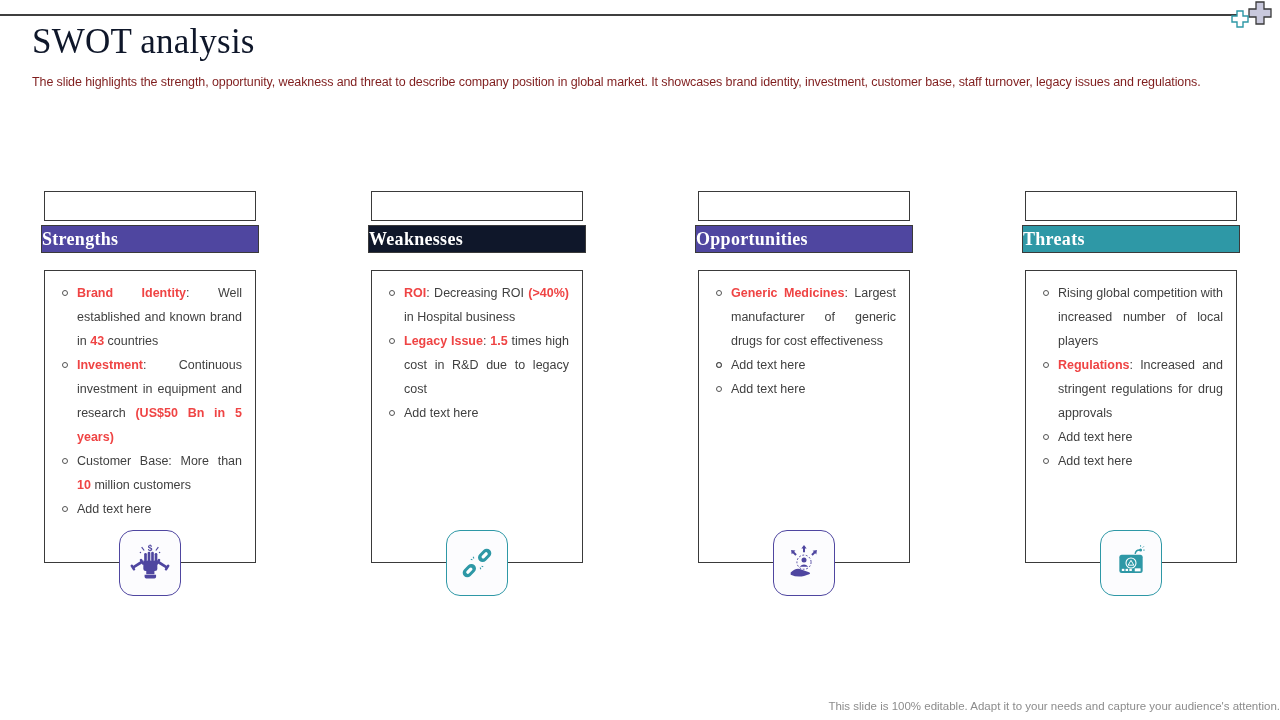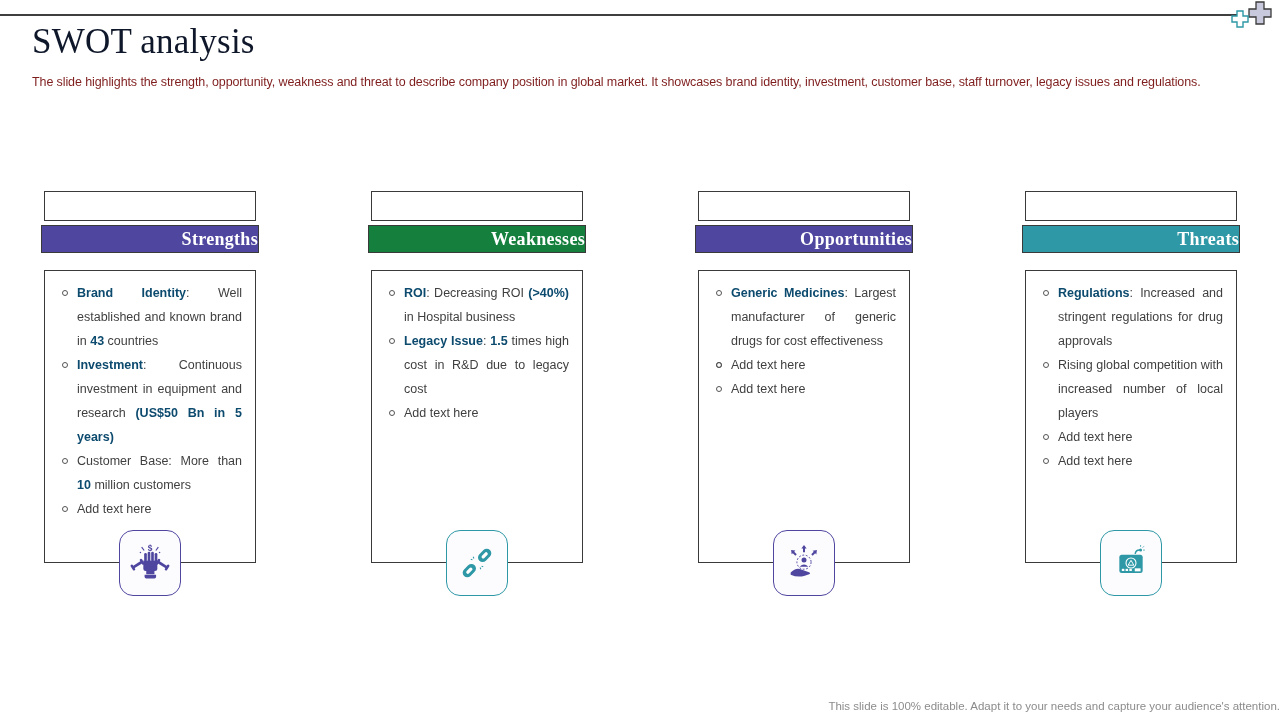--- a/index.html
+++ b/index.html
@@ -23,42 +23,42 @@
     display:flex;justify-content:space-between;
   }
   .column{position:relative;width:212px;height:405px;}
   .col-topbox{
     position:absolute;top:0;left:0;right:0;height:30px;
     border:1px solid #3a3a3a;background:#fff;box-sizing:border-box;
   }
   .col-header{
     position:absolute;top:34px;left:-3px;right:-3px;height:28px;
     border:1px solid #3a3a3a;box-sizing:border-box;
-    display:flex;align-items:center;justify-content:flex-end;
+    display:flex;align-items:center;justify-content:flex-start;
   }
   .col-header-label{
     font-family:"Liberation Serif",serif;font-weight:700;
     font-size:18px;color:#ffffff;letter-spacing:.3px;
   }
   .col-body{
     position:absolute;top:79px;left:0;right:0;height:293px;
     border:1px solid #3a3a3a;background:#fff;box-sizing:border-box;
     padding:10px 13px 0 0;
   }
   .bullet-list{list-style:none;margin:0;padding:0;}
   .bullet-item{
     position:relative;padding-left:32px;font-size:12.5px;line-height:24px;
     color:#3f3f3f;text-align:justify;
   }
   .bullet-item .marker{
     position:absolute;left:17px;top:9px;width:5px;height:5px;
     border:1.2px solid #555;border-radius:50%;box-sizing:border-box;
     width:6px;height:6px;
   }
-  .b{font-weight:700;color:#0c4a6e;}
+  .b{font-weight:700;color:#ef4444;}
   .col-iconbox{
     position:absolute;left:50%;top:339px;transform:translateX(-50%);
     width:62px;height:66px;background:#fcfcfe;
     border:1.5px solid;border-radius:14px;box-sizing:border-box;
     display:flex;align-items:center;justify-content:center;
   }
   .slide-footer{
     position:absolute;left:0;right:0;top:700px;margin:0;text-align:right;
     font-size:11.5px;color:#8c8c8c;
   }
@@ -117,21 +117,21 @@
               <rect x="32.5" y="24.4" width="13" height="3.2" rx="1.6"></rect>
               <rect x="31" y="22" width="3" height="8" rx="1.5"></rect>
               <rect x="44" y="22" width="3" height="8" rx="1.5"></rect>
             </g>
 </svg>
         </div>
   </div>
 
   <div class="column">
     <div class="col-topbox"></div>
-    <div class="col-header" style="background: #15803d;">
+    <div class="col-header" style="background: #0f172a;">
       <span class="col-header-label">Weaknesses</span>
     </div>
     <div class="col-body">
       <ul class="bullet-list">
             <li class="bullet-item"><span class="marker"></span><span class="runs"><span class="b">ROI</span><span>: Decreasing ROI </span><span class="b">(&gt;40%)</span><span> in Hospital business</span></span></li>
             <li class="bullet-item"><span class="marker"></span><span class="runs"><span class="b">Legacy Issue</span><span>: </span><span class="b">1.5</span><span> times high cost in R&amp;D due to legacy cost</span></span></li>
             <li class="bullet-item"><span class="marker"></span><span class="runs"><span>Add text here</span></span></li>
           </ul>
     </div>
     <div class="col-iconbox" style="border-color: rgb(46, 152, 166);">
@@ -180,22 +180,22 @@
         </div>
   </div>
 
   <div class="column">
     <div class="col-topbox"></div>
     <div class="col-header" style="background: rgb(46, 152, 166);">
       <span class="col-header-label">Threats</span>
     </div>
     <div class="col-body">
       <ul class="bullet-list">
+            <li class="bullet-item"><span class="marker"></span><span class="runs"><span>Rising global competition with increased number of local players</span></span></li>
             <li class="bullet-item"><span class="marker"></span><span class="runs"><span class="b">Regulations</span><span>: Increased and stringent regulations for drug approvals</span></span></li>
-            <li class="bullet-item"><span class="marker"></span><span class="runs"><span>Rising global competition with increased number of local players</span></span></li>
             <li class="bullet-item"><span class="marker"></span><span class="runs"><span>Add text here</span></span></li>
             <li class="bullet-item"><span class="marker"></span><span class="runs"><span>Add text here</span></span></li>
           </ul>
     </div>
     <div class="col-iconbox" style="border-color: rgb(46, 152, 166);">
           <svg width="40" height="40" viewBox="0 0 48 48">
   <path d="M29 13 q1 -5 6 -4.5" fill="none" stroke="#2e98a6" stroke-width="1.8"></path>
   <circle cx="35.5" cy="8.5" r="1.8" fill="#2e98a6"></circle>
   <g stroke="#2e98a6" stroke-width="1">
     <line x1="38" y1="5.5" x2="39.5" y2="4"></line>

